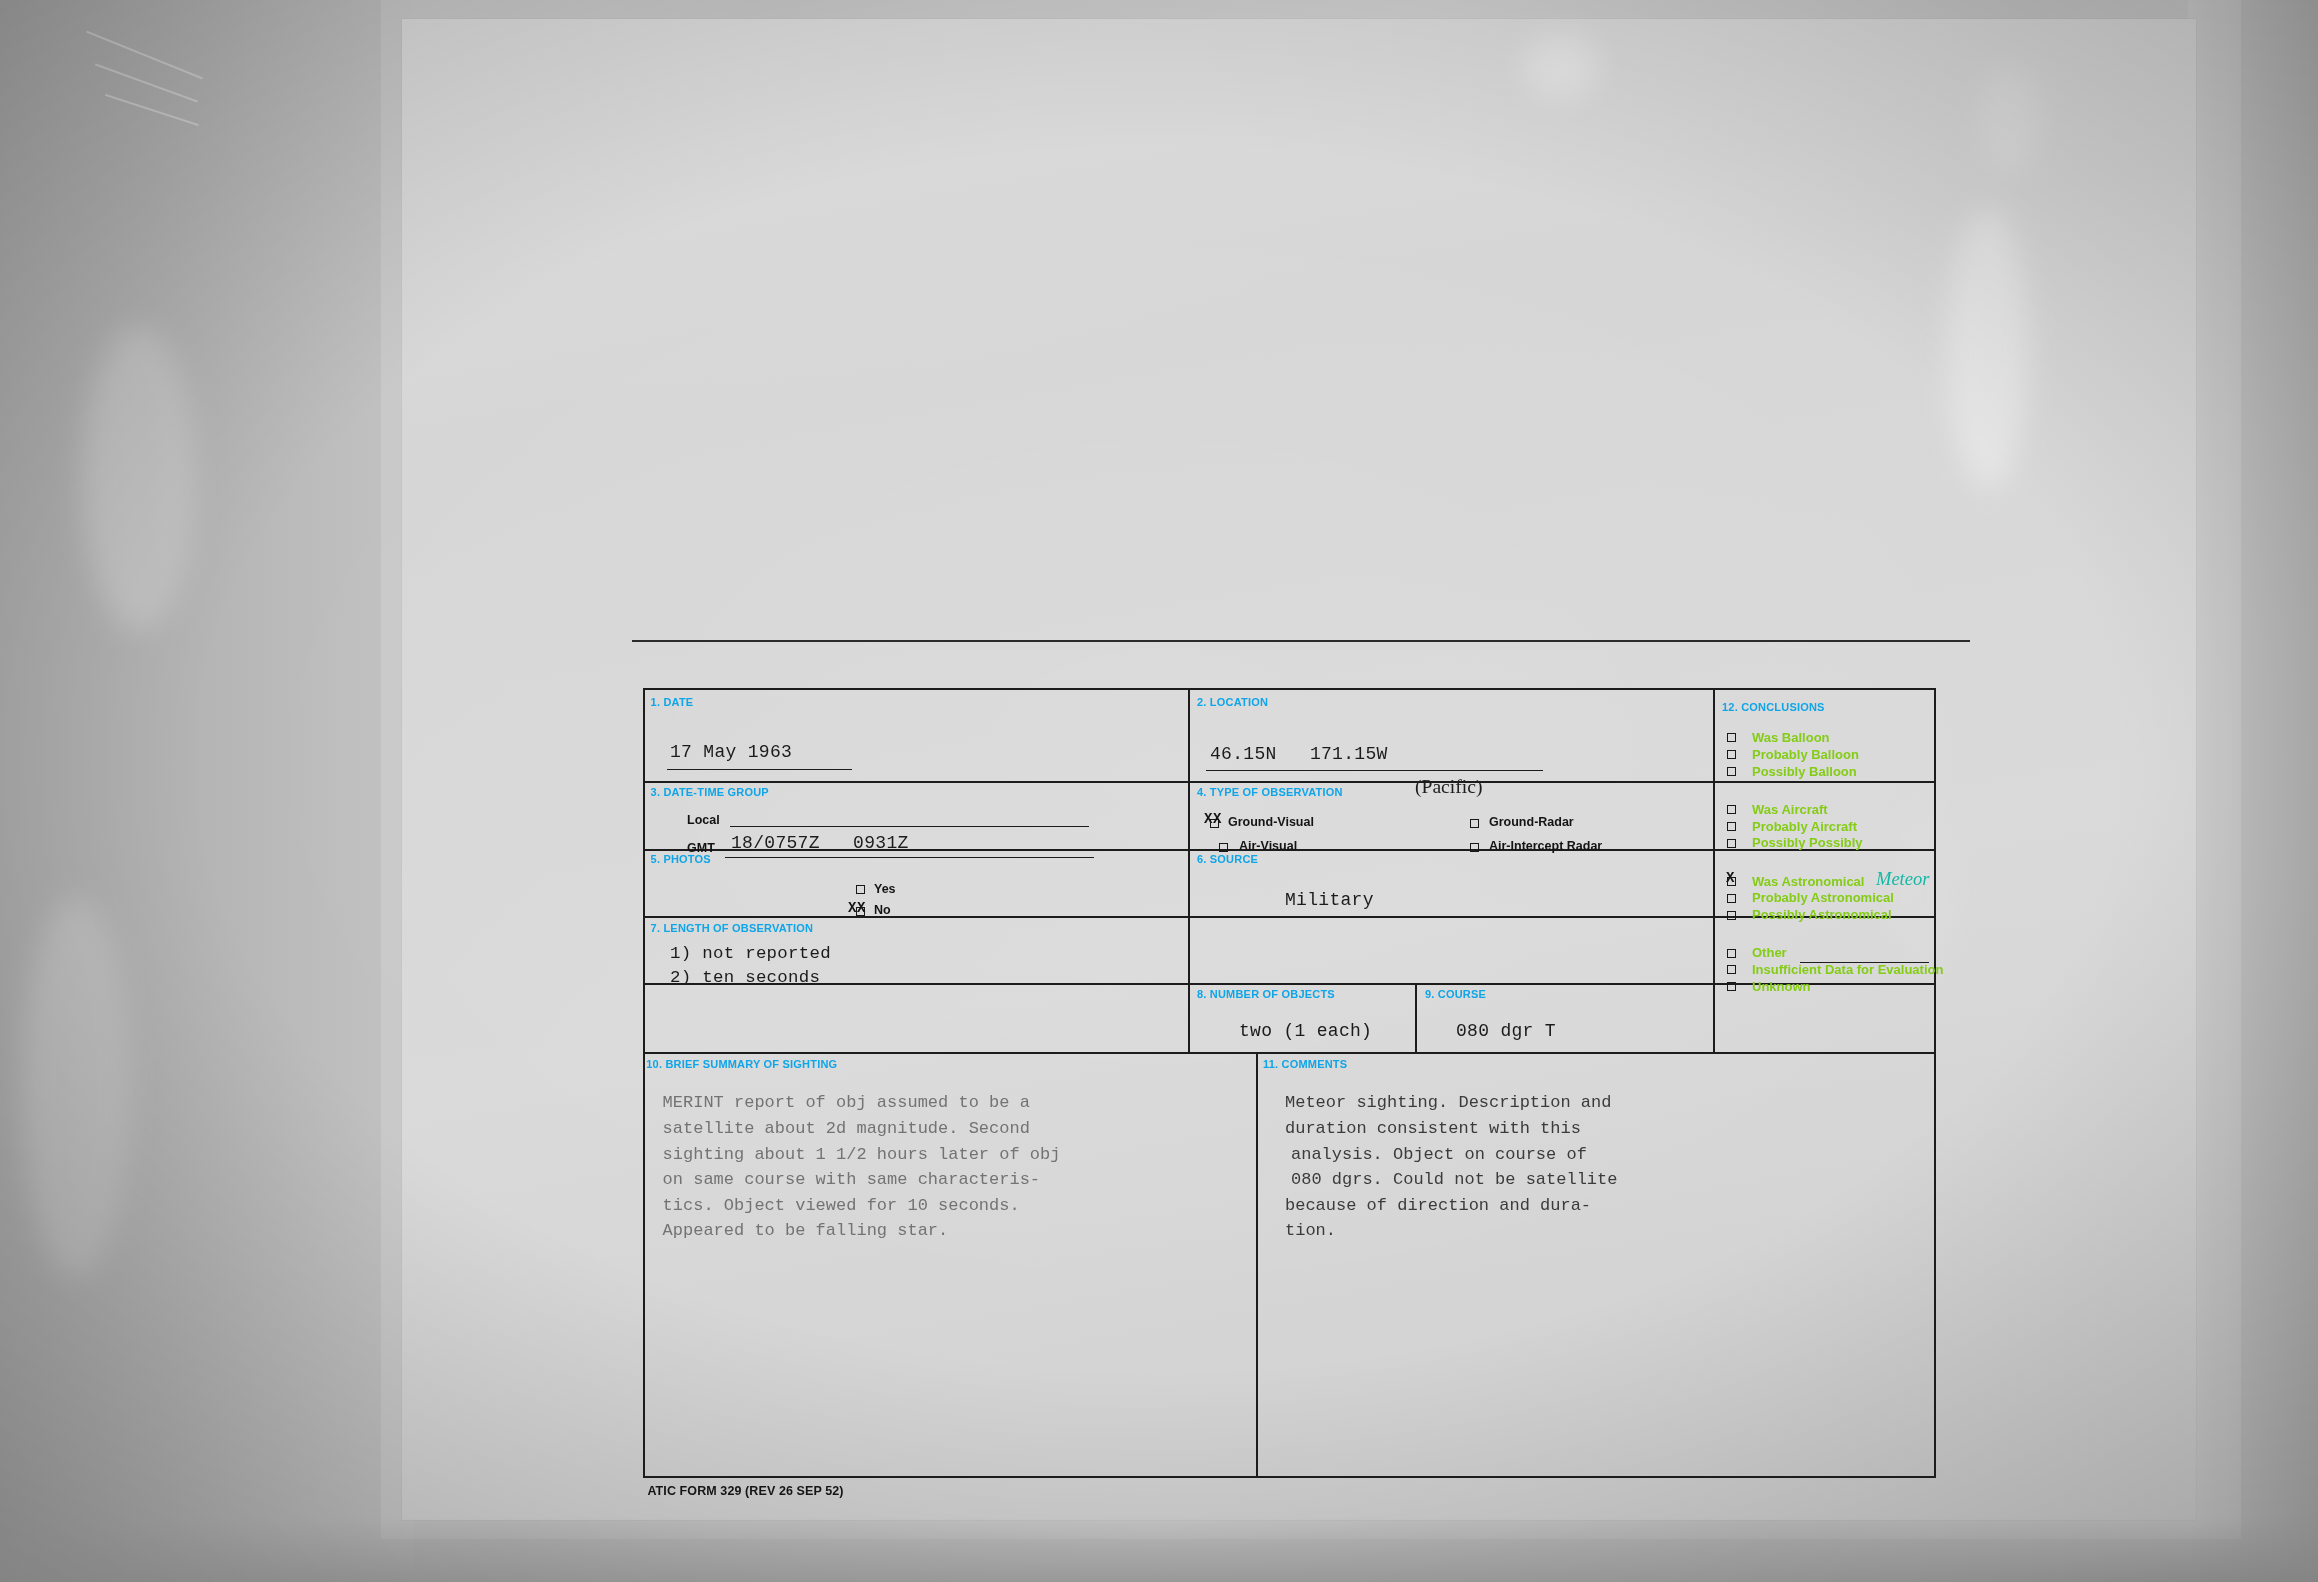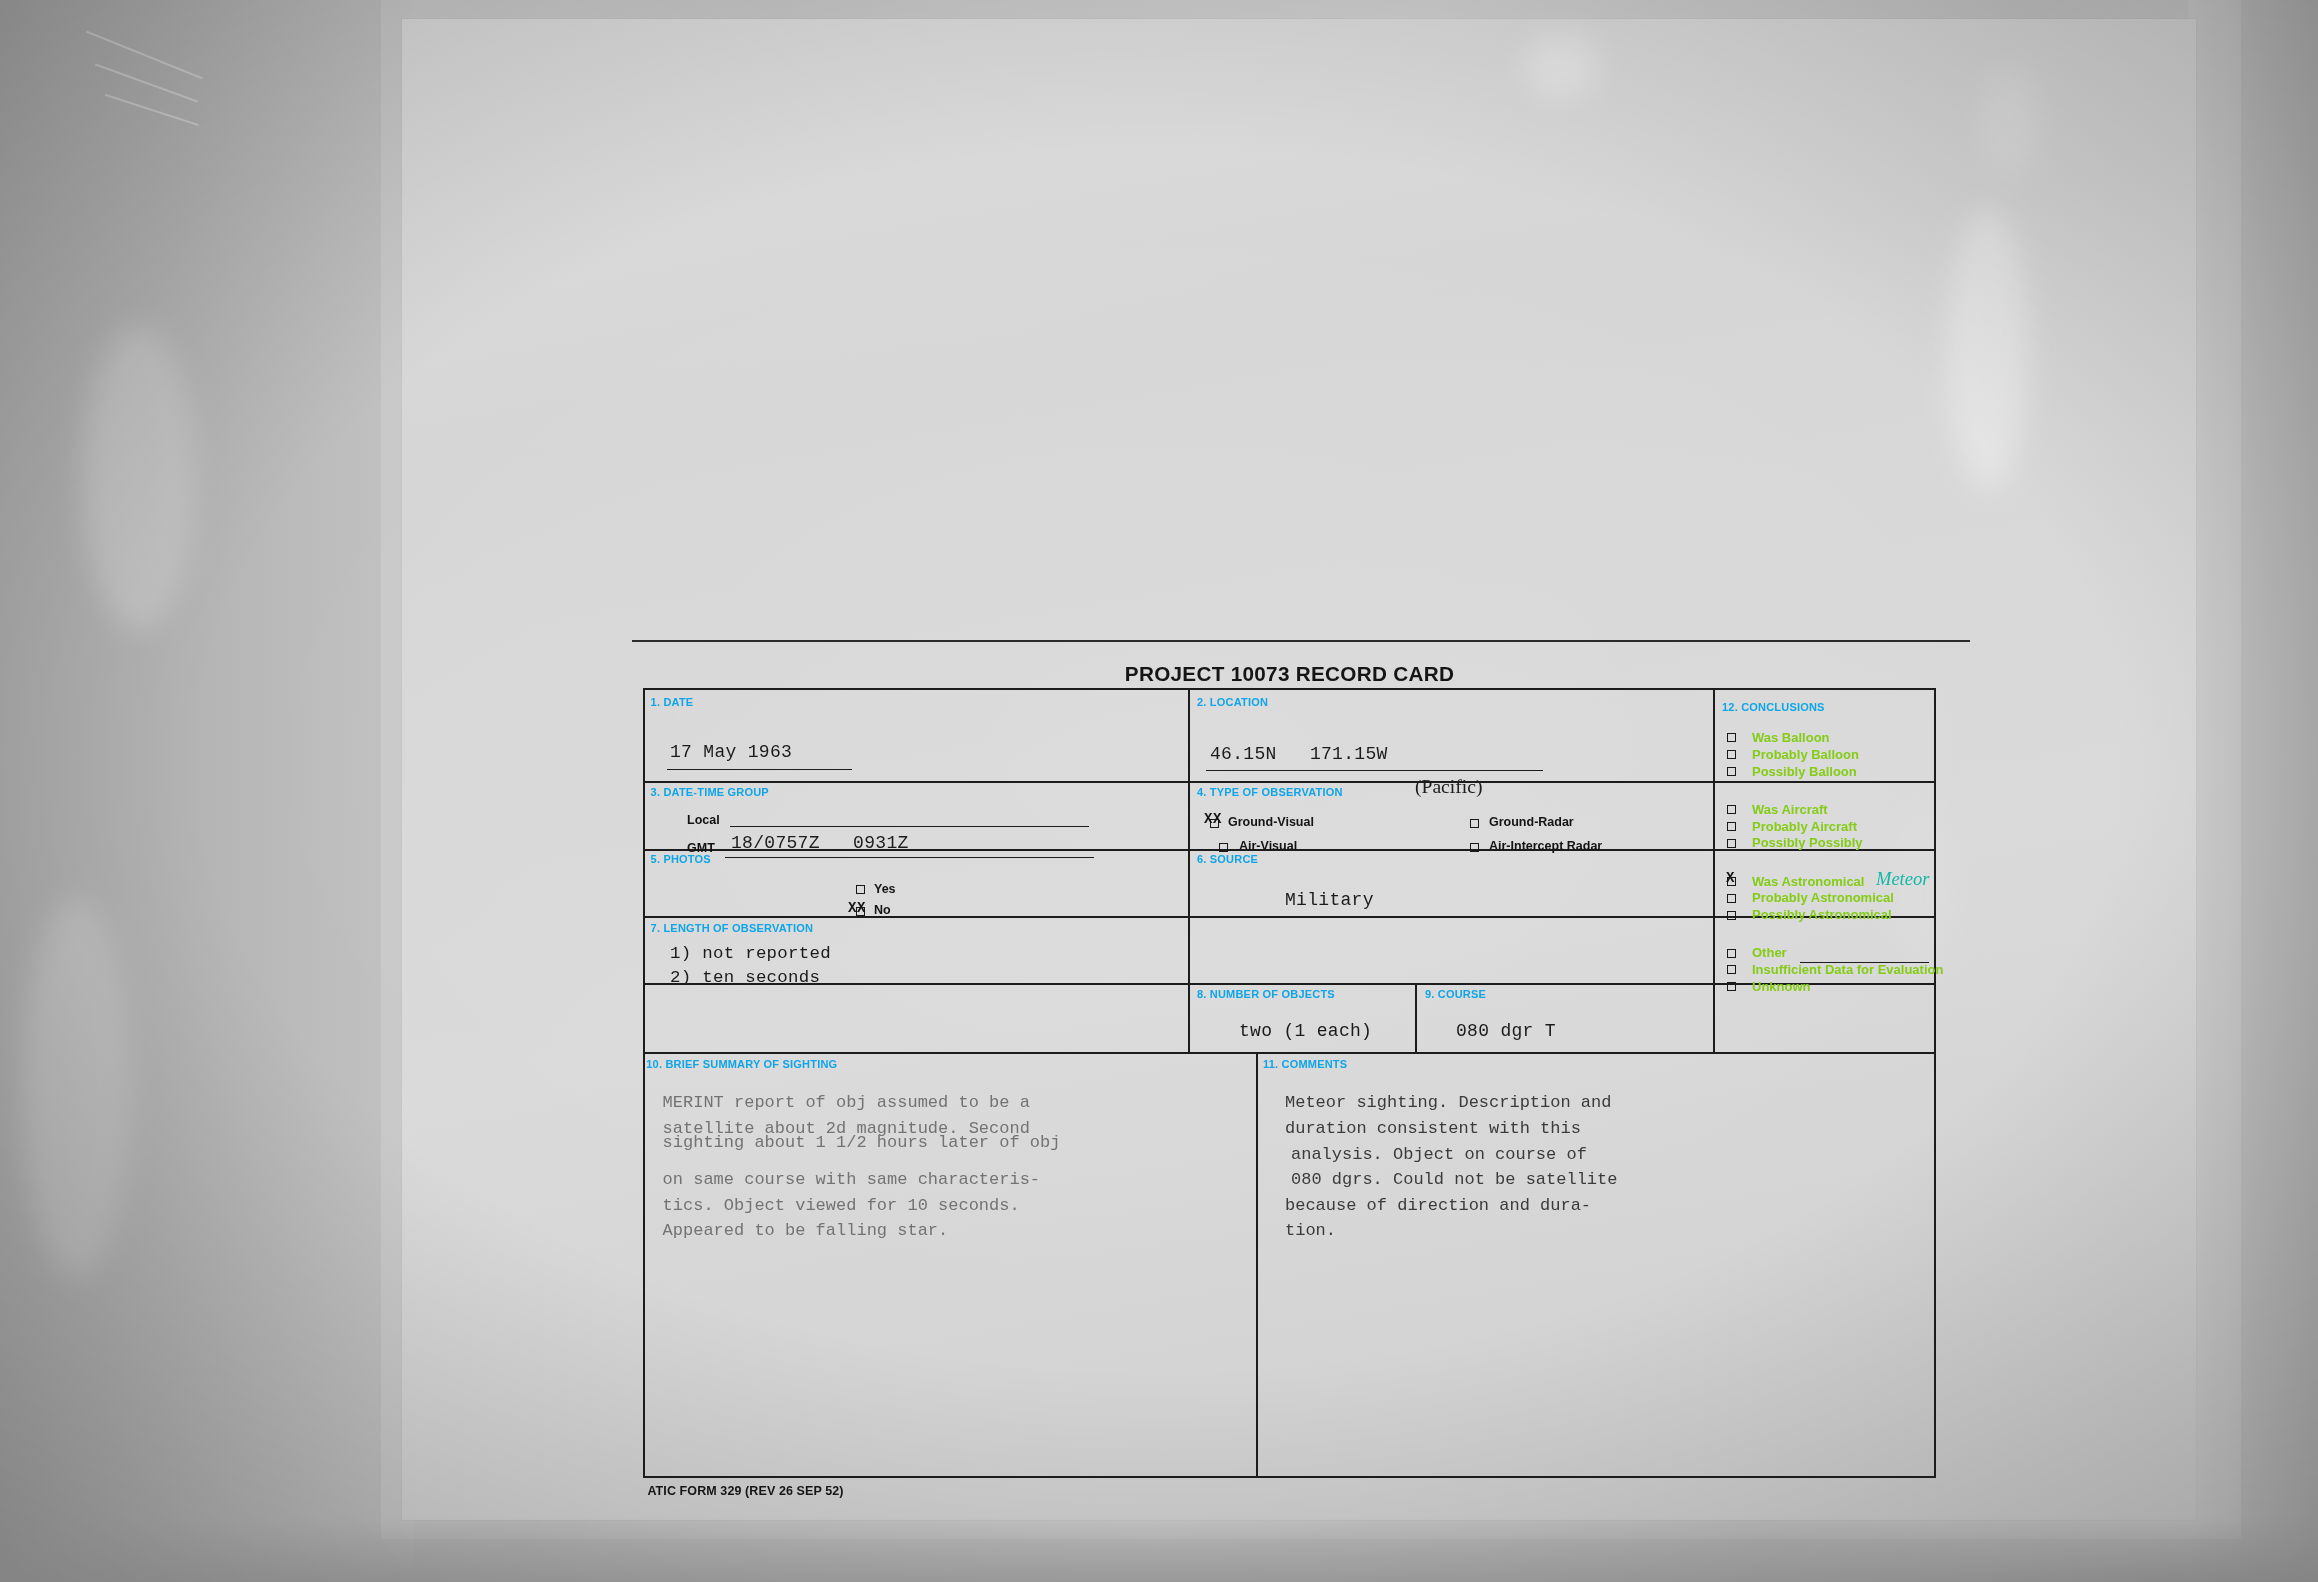--- a/index.html
+++ b/index.html
@@ -221,21 +221,20 @@
   <div class="scratch" style="left:82px;top:54px;width:125px;height:1.6px;transform:rotate(22deg);"></div>
   <div class="scratch" style="left:92px;top:82px;width:109px;height:1.6px;transform:rotate(20deg);"></div>
   <div class="scratch" style="left:103px;top:109px;width:98px;height:1.6px;transform:rotate(18deg);"></div>
   <div class="vign"></div>
 </div>
 
 <div id="card">
 
   <div class="rule-top"></div>
 
-  <div class="card-title">PROJECT 10073 RECORD CARD</div>
 
   <div class="frame"></div>
 
   <div class="hl" style="left:0px;  top:119px; width:1293px;"></div>
   <div class="hl" style="left:0px;  top:187px; width:1293px;"></div>
   <div class="hl" style="left:0px;  top:254px; width:1293px;"></div>
   <div class="hl" style="left:0px;  top:321px; width:1293px;"></div>
   <div class="hl" style="left:0px;  top:390px; width:1293px;"></div>
   <div class="hl" style="left:772px;top:254px; width:521px;"></div>
 
@@ -326,21 +325,21 @@
 
   <div class="lbl" style="left:554px; top:326px;">8.  NUMBER OF OBJECTS</div>
   <div class="typed big" style="left:596px; top:359px;">two (1 each)</div>
 
   <div class="lbl" style="left:782px; top:326px;">9.  COURSE</div>
   <div class="typed big" style="left:813px; top:359px;">080 dgr T</div>
 
   <div class="lbl" style="left:3.3px; top:396px;">10.  BRIEF SUMMARY OF SIGHTING</div>
   <div class="summary-text" style="left:19.6px; top:428px;">MERINT report of obj assumed to be a</div>
   <div class="summary-text" style="left:19.6px; top:454px;">satellite about 2d magnitude. Second</div>
-  <div class="summary-text" style="left:19.6px; top:468px;">sighting about 1 1/2 hours later of obj</div>
+  <div class="summary-text" style="left:19.6px; top:480px;">sighting about 1 1/2 hours later of obj</div>
   <div class="summary-text" style="left:19.6px; top:505px;">on same course with same characteris-</div>
   <div class="summary-text" style="left:19.6px; top:531px;">tics. Object viewed for 10 seconds.</div>
   <div class="summary-text" style="left:19.6px; top:556px;">Appeared to be falling star.</div>
 
   <div class="lbl" style="left:620px; top:396px;">11.  COMMENTS</div>
   <div class="summary-text right" style="left:642px; top:428px;">Meteor sighting. Description and</div>
   <div class="summary-text right" style="left:642px; top:454px;">duration consistent with this</div>
   <div class="summary-text right" style="left:648px; top:480px;">analysis. Object on course of</div>
   <div class="summary-text right" style="left:648px; top:505px;">080 dgrs. Could not be satellite</div>
   <div class="summary-text right" style="left:642px; top:531px;">because of direction and dura-</div>

